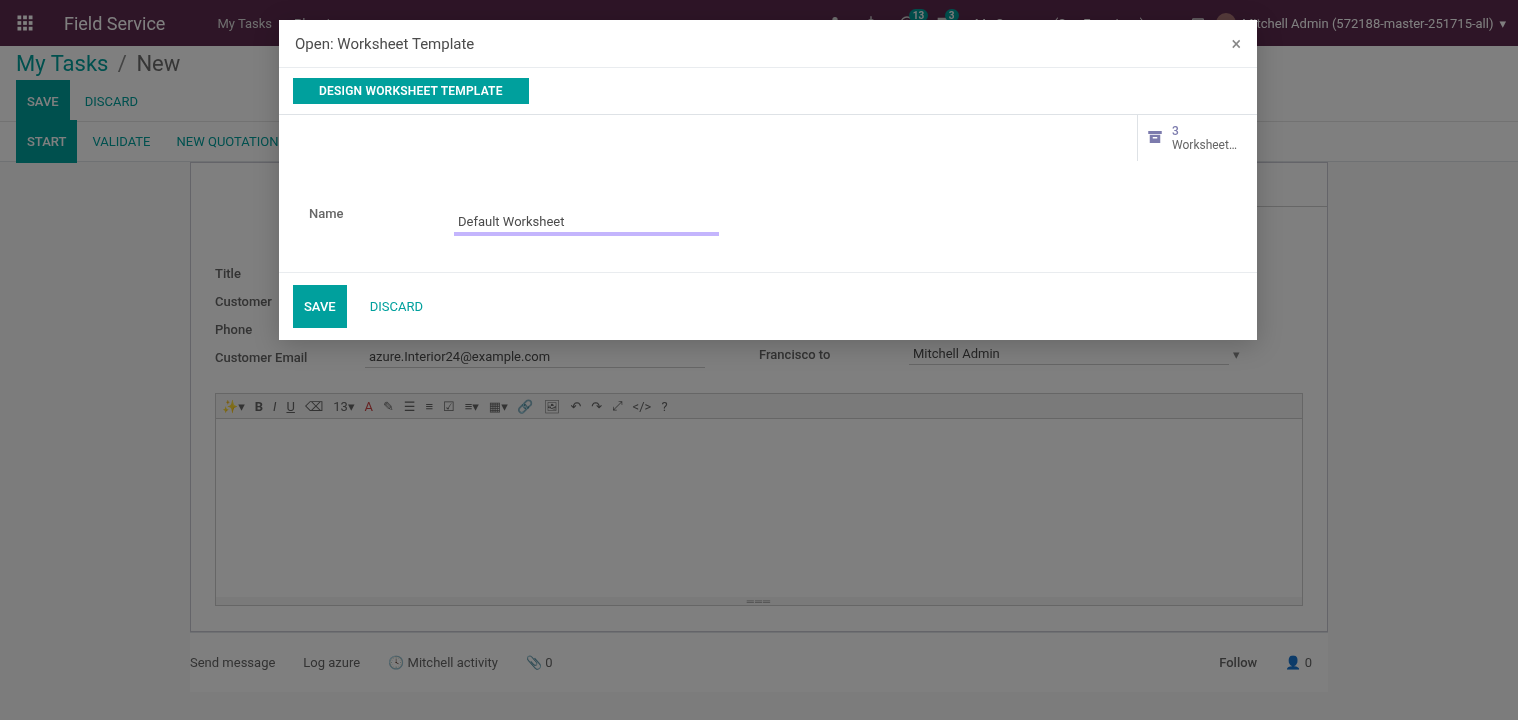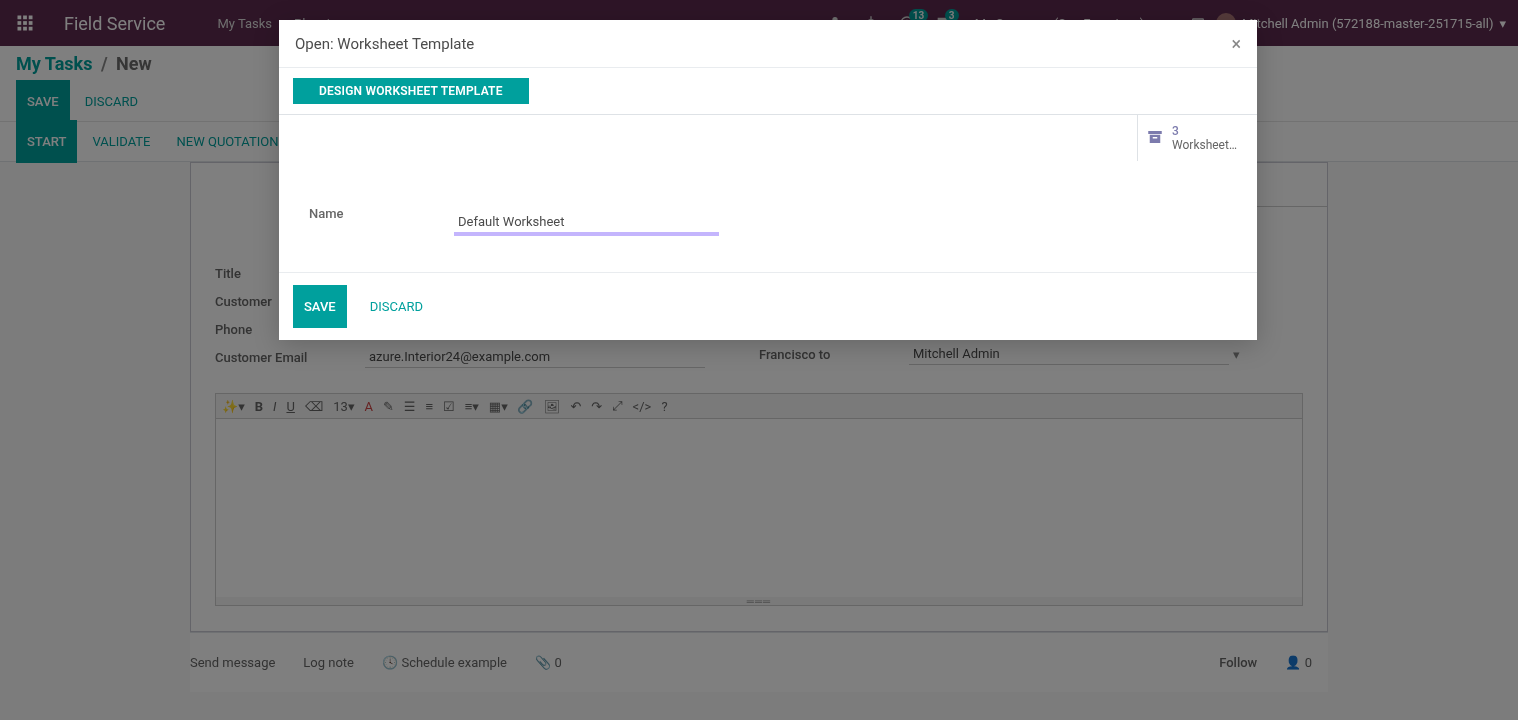--- a/index.html
+++ b/index.html
@@ -14,21 +14,21 @@
 .navbar .right-icon { display: inline-flex; align-items: center; margin: 0 10px; position: relative; }
 .navbar .badge { position: absolute; top: -6px; left: 10px; background: #00A09D; color: #fff; border-radius: 8px; font-size: 10px; padding: 1px 4px; font-weight: bold; }
 .navbar .company { margin: 0 14px; font-size: 13px; }
 .navbar .user { display: flex; align-items: center; margin-right: 6px; font-size: 13px; }
 .navbar .avatar { width: 20px; height: 20px; border-radius: 50%; background: #a77; margin-right: 6px; }
 .navbar .caret { margin: 0 6px; }
 
 
 .control-panel { background: #fff; border-bottom: 1px solid #e5e5e5; }
 .cp-row1 { height: 35px; display: flex; align-items: center; padding: 0 16px; }
-.breadcrumb { font-size: 18px; color: #00A09D; font-weight: bold; }
+.breadcrumb { font-size: 22px; color: #00A09D; }
 .breadcrumb .sep { color: #888; margin: 0 4px; }
 .breadcrumb .cur { color: #6c6c6c; }
 .cp-row2 { height: 40px; display: flex; align-items: center; padding: 0 16px; }
 .btn { display: inline-block; padding: 13px 10px; font-size: 13px; text-transform: uppercase; border: 1px solid transparent; cursor: pointer; margin-right: 4px; }
 .btn-primary { background: #00A09D; color: #fff; font-weight: 500; }
 .btn-secondary { background: transparent; color: #00A09D; }
 
 
 .status-bar { height: 40px; display: flex; align-items: center; padding: 0 16px; border-bottom: 1px solid #dee2e6; background: #fff; }
 
@@ -239,24 +239,24 @@
         <span>&lt;/&gt;</span>
         <span>?</span>
       </div>
       <div class="rte-body"></div>
       <div class="rte-resize">═══</div>
     </div>
   </div>
 
   <div class="chatter">
     <a>Send message</a>
-    <a>Log note</a>
+    <a>Log azure</a>
     <a>
       <span>🕓</span>
-      <span>Schedule example</span>
+      <span>Mitchell activity</span>
     </a>
     <a>
       <span>📎</span>
       <span>0</span>
     </a>
     <div class="spacer"></div>
     <a style="font-weight:500;">Follow</a>
     <a>
       <span>👤</span>
       <span>0</span>

